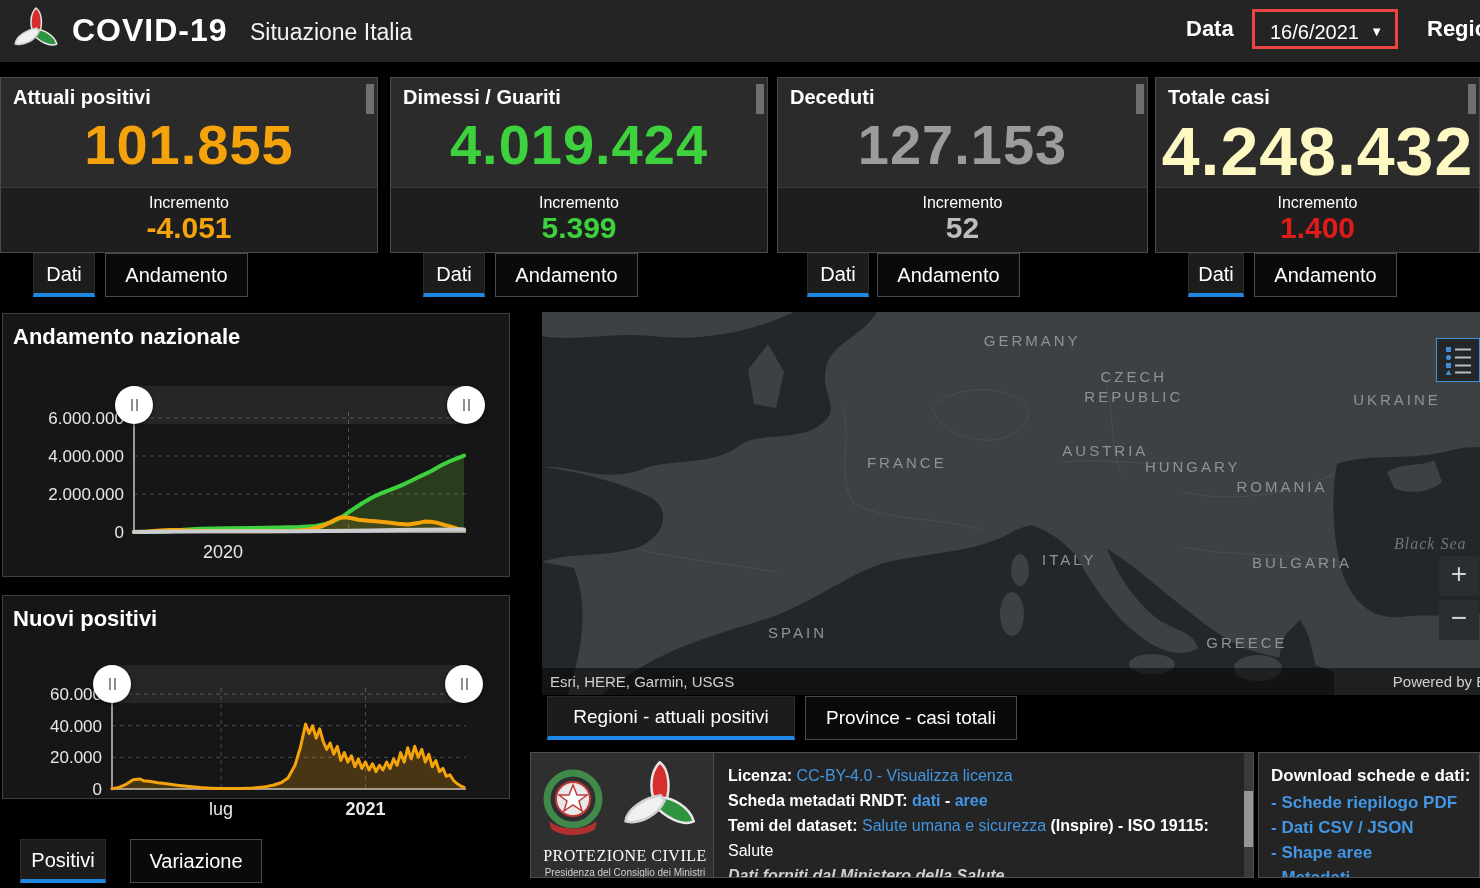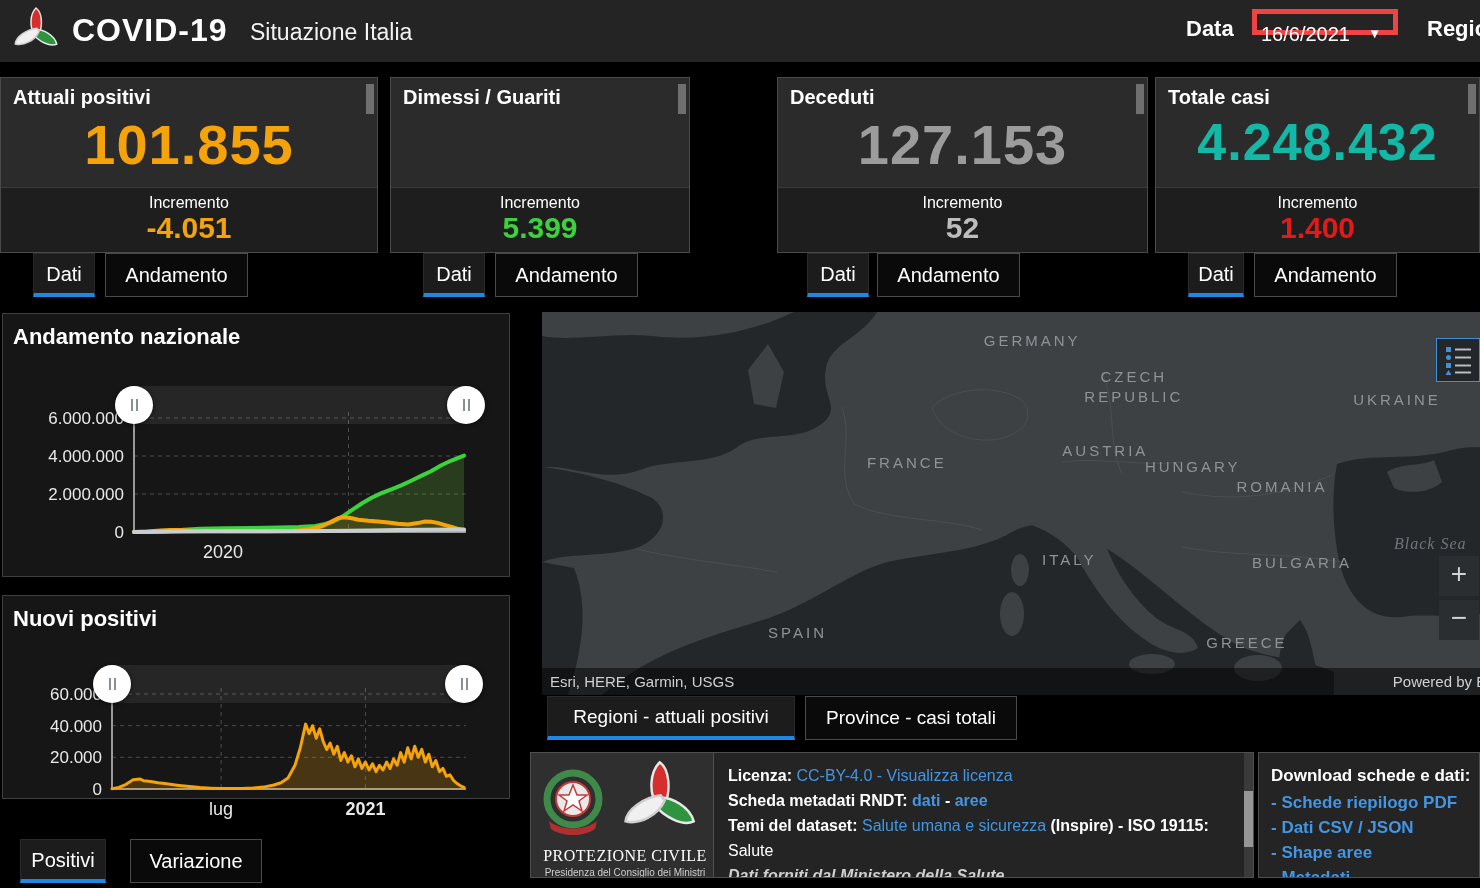--- a/index.html
+++ b/index.html
@@ -7,22 +7,22 @@
   #app {
     position:relative; width:1480px; height:888px; overflow:hidden;
     background:#000; font-family:"Liberation Sans", sans-serif; color:#fff;
   }
   
   #header { position:absolute; left:0; top:0; width:1480px; height:62px; background:#242424; }
   #header-logo { position:absolute; left:10px; top:6px; width:50px; height:50px; }
   #app-title { position:absolute; left:72px; top:12px; font-size:32px; font-weight:bold; letter-spacing:1px; }
   #app-subtitle { position:absolute; left:250px; top:19px; font-size:23px; font-weight:normal; color:#f2f2f2; }
   #date-label { position:absolute; left:1186px; top:16px; font-size:22px; font-weight:bold; }
-  #date-select { position:absolute; left:1252px; top:9px; width:146px; height:26px; border:5px solid #ef4444;
-    background:#242424; color:#fff; font-size:20px; line-height:40px; padding-left:4px; cursor:pointer; }
+  #date-select { position:absolute; left:1252px; top:9px; width:146px; height:40px; border:3px solid #ef4444;
+    background:#242424; color:#fff; font-size:20px; line-height:40px; padding-left:15px; cursor:pointer; }
   #date-caret { position:absolute; right:12px; top:0; font-size:13px; line-height:40px; color:#fff; }
   #region-label { position:absolute; left:1427px; top:16px; font-size:22px; font-weight:bold; white-space:nowrap; }
   
   .card { position:absolute; top:77px; height:176px; background:#2b2b2b; border:1px solid #4a4a4a; overflow:hidden; }
   .card-title { position:absolute; left:12px; top:8px; font-size:20px; font-weight:bold; }
   .card-scrollbar { position:absolute; right:3px; top:6px; width:8px; height:30px; background:#6f6f6f; }
   .card-value { position:absolute; left:0; right:0; top:34px; text-align:center; font-size:56px; font-weight:bold; letter-spacing:1px; }
   .card-inc { position:absolute; left:0; right:0; bottom:0; height:65px; background:#1e1e1e; border-top:1px solid #3b3b3b; text-align:center; }
   .card-inc-label { font-size:16px; margin-top:6px; color:#fff; }
   .card-inc-value { font-size:30px; font-weight:bold; line-height:32px; }
@@ -96,23 +96,24 @@
     <div class="card-scrollbar"></div>
     <div class="card-value" style="color:#F5A30B">101.855</div>
     <div class="card-inc">
       <div class="card-inc-label">Incremento</div>
       <div class="card-inc-value" style="color:#F5A30B">-4.051</div>
     </div>
   </div>
   <div class="tab active" style="left:33px;top:253px;width:62px">Dati</div>
   <div class="tab" style="left:105px;top:253px;width:143px">Andamento</div>
 
-  <div class="card" style="left:390px;width:300px">
+  <div class="card" style="left:390px;width:378px">
     <div class="card-title">Dimessi / Guariti</div>
     <div class="card-scrollbar"></div>
+    <div class="card-value" style="color:#3ED13E">4.019.424</div>
     <div class="card-inc">
       <div class="card-inc-label">Incremento</div>
       <div class="card-inc-value" style="color:#3ED13E">5.399</div>
     </div>
   </div>
   <div class="tab active" style="left:423px;top:253px;width:62px">Dati</div>
   <div class="tab" style="left:495px;top:253px;width:143px">Andamento</div>
 
   <div class="card" style="left:777px;width:371px">
     <div class="card-title">Deceduti</div>
@@ -122,21 +123,21 @@
       <div class="card-inc-label">Incremento</div>
       <div class="card-inc-value" style="color:#BDBDBD">52</div>
     </div>
   </div>
   <div class="tab active" style="left:807px;top:253px;width:62px">Dati</div>
   <div class="tab" style="left:877px;top:253px;width:143px">Andamento</div>
 
   <div class="card" style="left:1155px;width:325px">
     <div class="card-title">Totale casi</div>
     <div class="card-scrollbar"></div>
-    <div class="card-value" style="color:#14b8a6;font-size:52px">4.248.432</div>
+    <div class="card-value" style="color:#fef9c3;font-size:68px">4.248.432</div>
     <div class="card-inc">
       <div class="card-inc-label">Incremento</div>
       <div class="card-inc-value" style="color:#E11A1A">1.400</div>
     </div>
   </div>
   <div class="tab active" style="left:1188px;top:253px;width:56px">Dati</div>
   <div class="tab" style="left:1254px;top:253px;width:143px">Andamento</div>
 
   <div class="panel" style="top:313px;height:264px">
     <div class="panel-title">Andamento nazionale</div>

